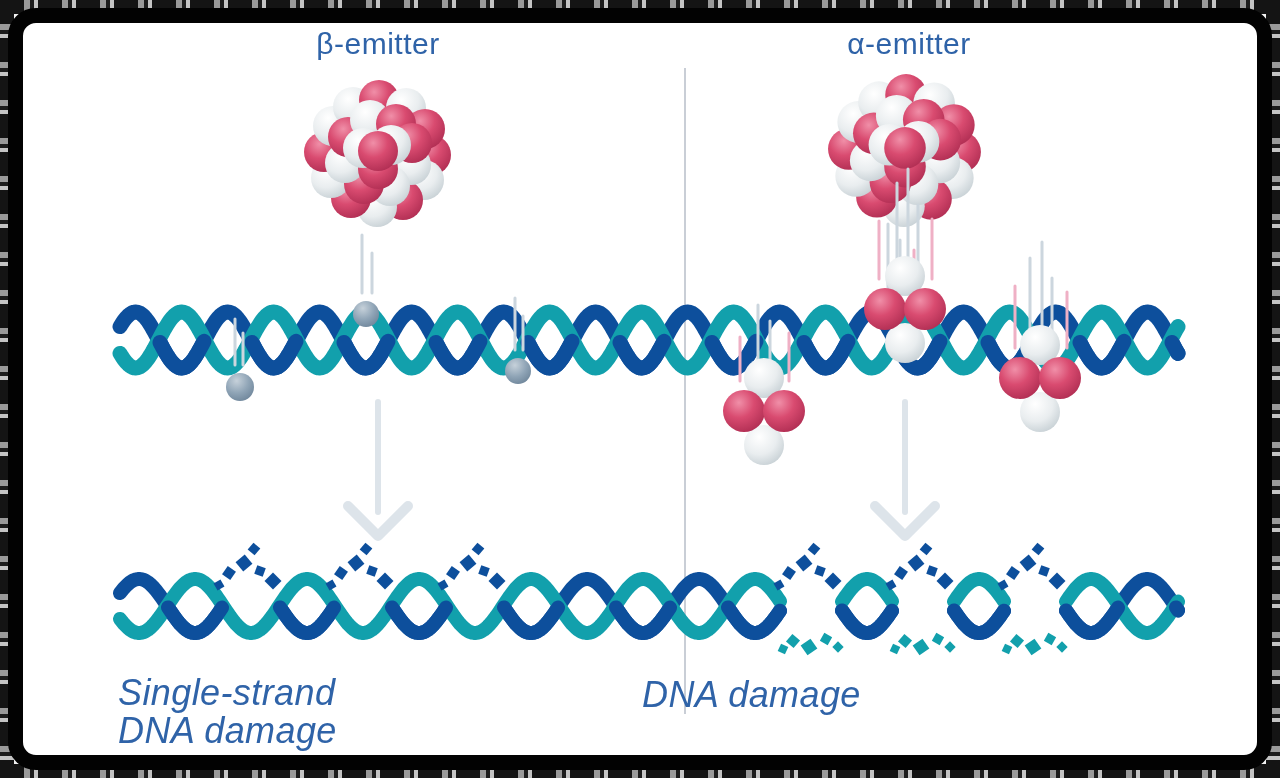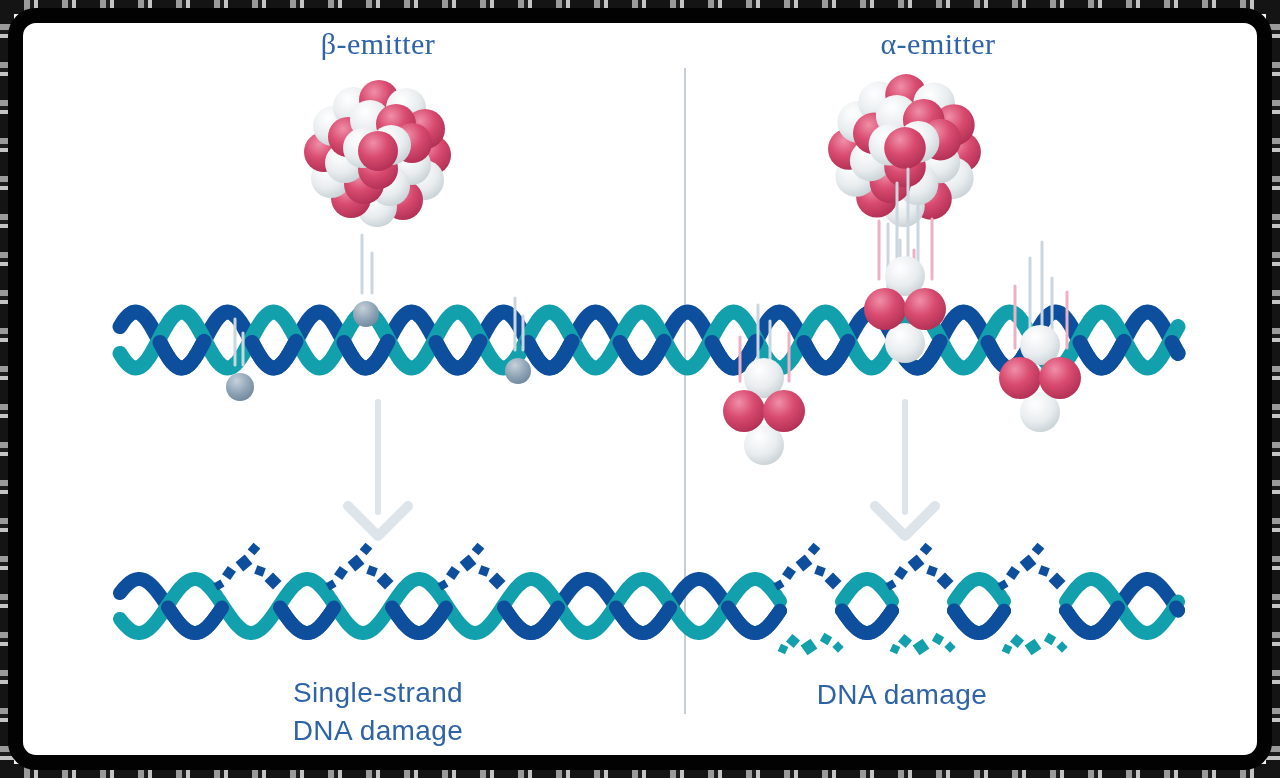--- a/index.html
+++ b/index.html
@@ -16,26 +16,26 @@
   
   .frame{
     position:absolute;inset:8px;border:15px solid #020202;border-radius:28px;
     background:#ffffff;box-sizing:border-box;
   }
   .content{position:absolute;inset:23px;overflow:hidden;}
   .divider{position:absolute;left:638px;top:22px;bottom:18px;width:2px;background:#c9ced6;}
   .scene{position:absolute;left:0;top:0;width:1280px;height:778px;pointer-events:none;}
   .panel-title{
     position:absolute;top:27px;width:520px;text-align:center;
-    font-size:30px;font-weight:400;color:#2f63a8;letter-spacing:0.5px;font-family:Liberation Serif, serif;
-  }
-  .title-left{left:118px}.title-right{left:678px}
+    font-size:30px;font-weight:400;color:#2f63a8;letter-spacing:0.5px;
+  }
+  .title-left{left:118px}.title-right{left:649px}
   .caption{
-    position:absolute;width:520px;text-align:center;color:#2f63a8;
-    font-size:28px;line-height:38px;font-weight:400;letter-spacing:0.4px;
+    position:absolute;width:520px;text-align:left;color:#2f63a8;
+    font-size:36px;line-height:38px;font-weight:400;letter-spacing:0.4px;font-style:italic;
   }
   .caption-left{left:118px;top:674px}.caption-right{left:642px;top:676px}
 </style>
 </head>
 <body>
 
 <div class="dash-h dash-top"></div>
 <div class="dash-h dash-bottom"></div>
 <div class="dash-v dash-left"></div>
 <div class="dash-v dash-right"></div>

